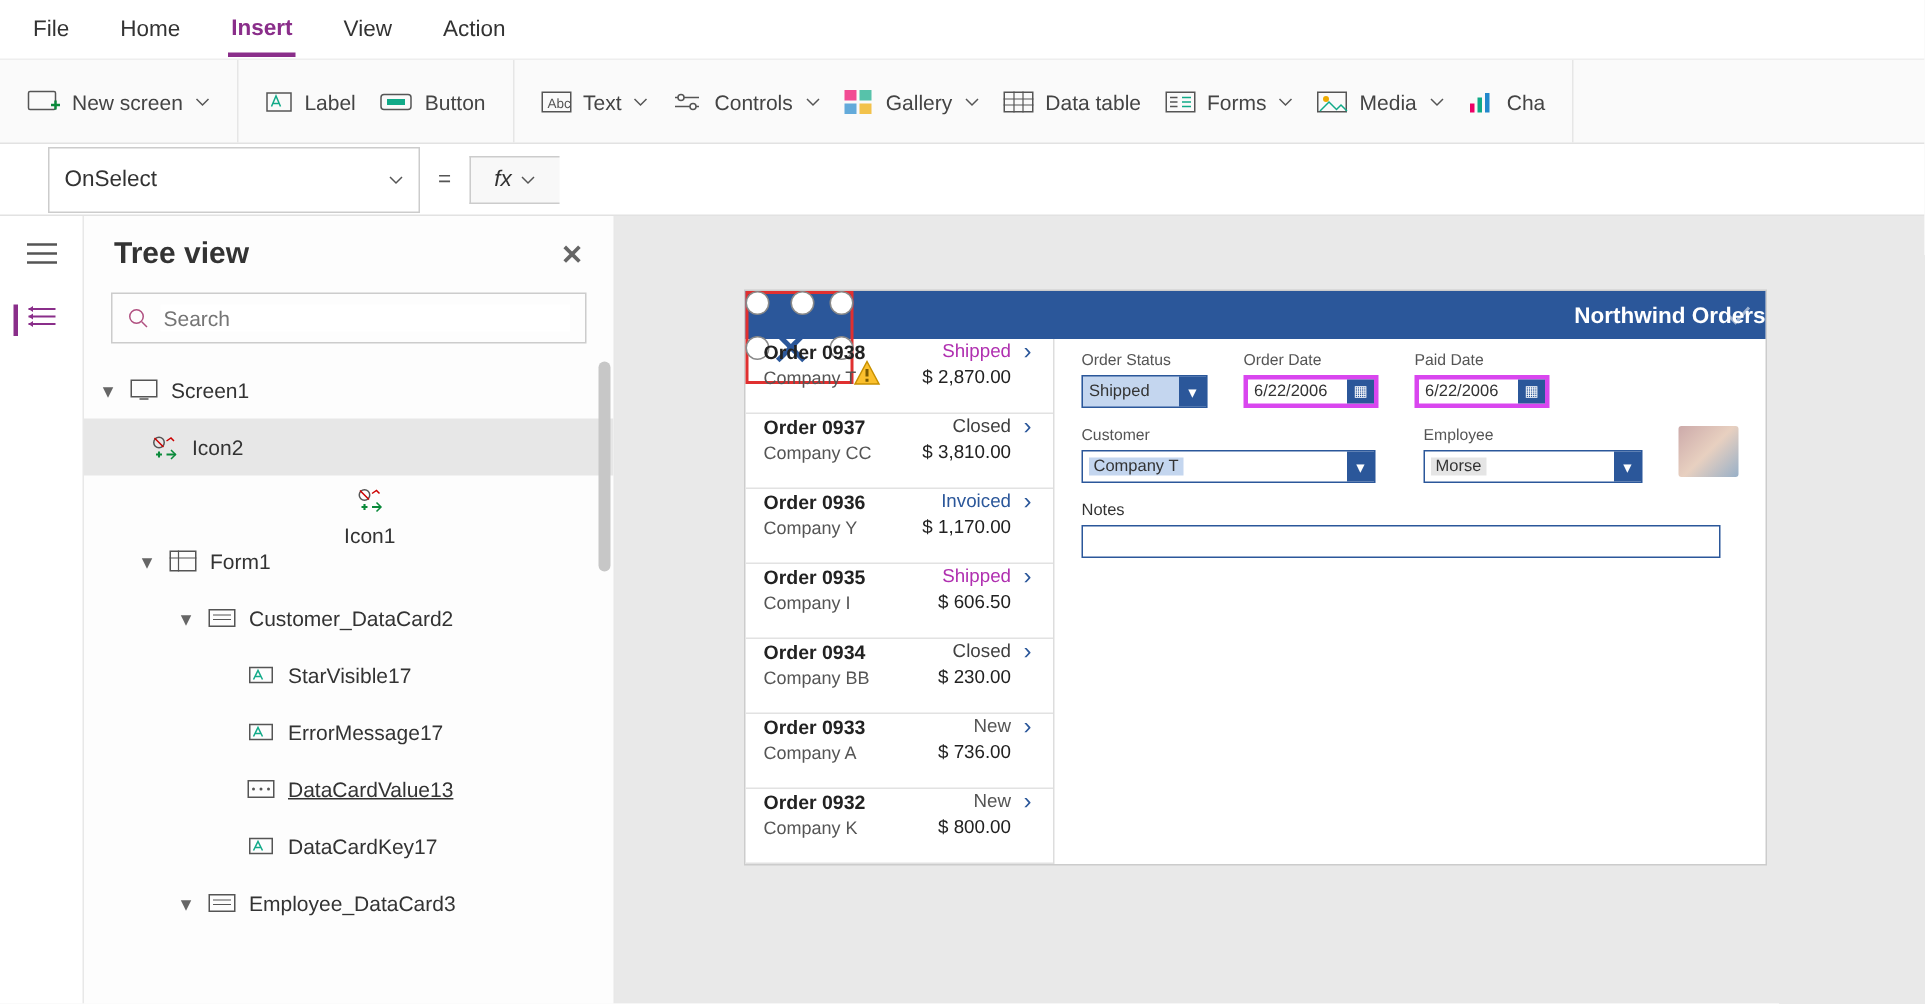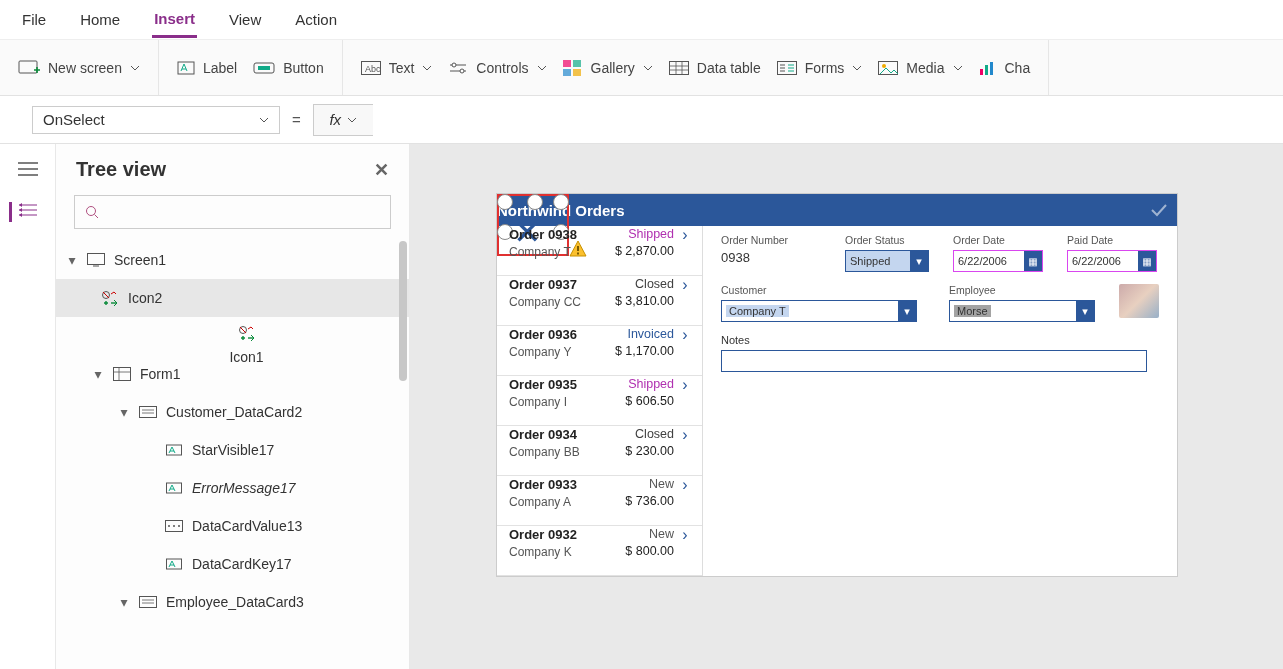--- a/index.html
+++ b/index.html
@@ -6,41 +6,41 @@
   html, body { margin:0; padding:0; width:1283px; height:669px; background:#fff; color:#333; overflow:hidden; }
   .menubar { display:flex; align-items:center; height:40px; padding:0 20px; gap:30px; border-bottom:1px solid #eee; font-size:15px; }
   .menubar .item { padding:8px 2px; cursor:pointer; }
   .menubar .item.active { color:#8a2e8a; border-bottom:3px solid #8a2e8a; font-weight:600; }
   .ribbon { display:flex; align-items:center; height:56px; border-bottom:1px solid #e2e2e2; background:#fafafa; font-size:14px; }
   .ribbon .group { display:flex; align-items:center; gap:16px; padding:0 18px; height:100%; border-right:1px solid #e6e6e6; }
   .ribbon .btn { display:flex; align-items:center; gap:8px; cursor:pointer; color:#444; }
   .ribbon .btn svg { display:block; }
   .chev { width:10px; height:10px; }
   .formulabar { display:flex; align-items:center; height:48px; border-bottom:1px solid #e2e2e2; padding:0 0 0 32px; gap:12px; font-size:15px; }
-  .formulabar .propsel { width:248px; height:28px; border:1px solid #ccc; display:flex; align-items:center; padding:0 10px; justify-content:space-between; cursor:pointer; }
+  .formulabar .propsel { width:248px; height:44px; border:1px solid #ccc; display:flex; align-items:center; padding:0 10px; justify-content:space-between; cursor:pointer; }
   .formulabar .eq { color:#555; }
   .formulabar .fx { width:60px; height:32px; border:1px solid #ccc; border-right:none; display:flex; align-items:center; justify-content:center; gap:6px; background:#f8f8f8; font-style:italic; font-family:"Cambria",serif; cursor:pointer; }
   .formulabar .expr { flex:1; height:32px; border:1px solid #ccc; padding:4px 10px; font-family:Consolas,monospace; color:#2a8; outline:none; }
   .workspace { display:flex; height:calc(669px - 40px - 56px - 48px); }
   .rail { width:56px; border-right:1px solid #e8e8e8; display:flex; flex-direction:column; align-items:center; padding-top:18px; gap:22px; }
   .rail .railbtn { cursor:pointer; }
   .rail .active { border-left:3px solid #8a2e8a; padding-left:6px; margin-left:-9px; }
   .treepane { width:354px; border-right:1px solid #e8e8e8; background:#fdfdfd; position:relative; display:flex; flex-direction:column; }
   .treepane .hdr { display:flex; align-items:center; justify-content:space-between; padding:14px 20px 6px 20px; font-size:20px; font-weight:600; }
   .treepane .search { margin:8px 18px; height:34px; border:1px solid #ccc; display:flex; align-items:center; gap:8px; padding:0 10px; color:#888; }
   .treepane .search input { border:none; outline:none; flex:1; font-size:14px; }
   .tree { flex:1; overflow-y:auto; font-size:14px; padding:4px 0; position:relative; }
   .scrollthumb { position:absolute; right:2px; top:4px; width:8px; height:140px; background:#c7c7c7; border-radius:4px; }
   .node { display:flex; align-items:center; height:38px; gap:8px; padding-right:8px; cursor:pointer; }
   .node.sel { background:#e7e7e7; }
   .node .arrw { width:12px; display:flex; justify-content:center; color:#666; }
   .node .ico { width:20px; display:flex; justify-content:center; }
   .canvas { flex:1; background:#e9e9e9; position:relative; overflow:hidden; }
   .app { position:absolute; left:87px; top:50px; width:680px; height:382px; background:#fff; box-shadow:0 0 0 1px #ccc; }
-  .appheader { height:32px; background:#2b579a; color:#fff; display:flex; align-items:center; justify-content:flex-start; font-weight:600; font-size:15px; position:relative; }
+  .appheader { height:32px; background:#2b579a; color:#fff; display:flex; align-items:center; justify-content:flex-end; font-weight:600; font-size:15px; position:relative; }
   .appheader .chk { position:absolute; right:8px; top:6px; opacity:.55; }
   .selhandles { position:absolute; left:0; top:0; width:72px; height:62px; border:2px solid #e03030; pointer-events:none; }
   .selhandles .h { position:absolute; width:16px; height:16px; background:#fff; border:1px solid #888; border-radius:50%; }
   .selhandles .nw{left:-2px;top:-2px} .selhandles .n{left:28px;top:-2px} .selhandles .ne{right:-2px;top:-2px}
   .selhandles .w{left:-2px;top:28px} .selhandles .e{right:-2px;top:28px}
   .iconX { position:absolute; left:16px; top:18px; font-size:34px; color:#2b579a; font-weight:300; }
   .warn { position:absolute; left:72px; top:46px; width:18px; height:18px; }
   .warn svg{display:block}
   .appbody { display:flex; height:calc(100% - 32px); }
   .orderlist { width:220px; border-right:1px solid #ddd; overflow:hidden; }
@@ -54,21 +54,21 @@
   .orow .go { width:22px; text-align:center; color:#2b579a; font-size:16px; }
   .st-Shipped{color:#b030b0} .st-Closed{color:#404040} .st-Invoiced{color:#2b579a} .st-New{color:#555}
   .detail { flex:1; padding:8px 18px; font-size:11px; color:#333; }
   .drow { display:flex; gap:24px; margin-bottom:12px; }
   .fld { display:flex; flex-direction:column; gap:4px; }
   .fld .lbl { font-size:10.5px; color:#555; }
   .fld .val { font-size:13px; }
   .selinput { height:22px; border:1px solid #2b579a; display:flex; align-items:center; justify-content:space-between; padding:0 4px; font-size:11px; background:#fff; }
   .selinput .dd { width:18px; height:100%; background:#2b579a; color:#fff; display:flex; align-items:center; justify-content:center; margin-right:-4px; }
   .selinput.filled { background:#c4d6ef; }
-  .dateinput { height:22px; width:90px; border:1px solid #d946ef; display:flex; align-items:center; justify-content:space-between; padding:0 4px; font-size:11px; }
+  .dateinput { height:22px; width:90px; border:3px solid #d946ef; display:flex; align-items:center; justify-content:space-between; padding:0 4px; font-size:11px; }
   .dateinput .cal { width:18px; height:100%; background:#2b579a; color:#fff; display:flex; align-items:center; justify-content:center; margin-right:-4px; font-size:10px;}
   .notesbox { width:426px; height:22px; border:1.5px solid #2b579a; }
   .avatar { width:40px; height:34px; background:linear-gradient(135deg,#caa 0%,#e8d0c0 50%,#98b0c8 100%); border-radius:2px; }
   svg { overflow:visible; }
 </style>
 </head>
 <body>
 
 <div class="menubar" id="menubar">
     <div class="item">File</div>
@@ -215,20 +215,21 @@
   <div class="treepane">
     <div class="hdr">
       <span>Tree view</span>
       <span style="cursor:pointer;font-size:18px;color:#666">✕</span>
     </div>
     <div class="search">
       <svg width="14" height="14">
           <circle cx="6" cy="6" r="4.5" fill="none" stroke="#b05080"></circle>
           <path d="M9.5 9.5 L13 13" stroke="#b05080"></path>
         </svg>
+      <input placeholder="Search" style="">
     </div>
     <div class="tree" id="tree">
       <div class="scrollthumb"></div>
     <div class="node" style="padding-left: 10px;">
           <span class="arrw">▾</span>
           <span class="ico">
             <svg width="18" height="14">
               <rect x="0.5" y="0.5" width="17" height="11" fill="none" stroke="#555"></rect>
               <path d="M6 13 h6" stroke="#555"></path>
             </svg>
@@ -286,31 +287,31 @@
         <div class="node" style="padding-left: 88px;">
           <span class="arrw"></span>
           <span class="ico">
             <svg width="16" height="14">
               <rect x="0.5" y="2" width="15" height="10" fill="none" stroke="#555"></rect>
               <path d="M3 10 L6 4 L9 10 M4 8 h4" fill="none" stroke="#1a8"></path>
             </svg>
           </span>
           <span>StarVisible17</span>
         </div>
-        <div class="node" style="padding-left: 88px; font-style: italic;">
+        <div class="node" style="padding-left: 88px;">
           <span class="arrw"></span>
           <span class="ico">
             <svg width="16" height="14">
               <rect x="0.5" y="2" width="15" height="10" fill="none" stroke="#555"></rect>
               <path d="M3 10 L6 4 L9 10 M4 8 h4" fill="none" stroke="#1a8"></path>
             </svg>
           </span>
           <span>ErrorMessage17</span>
         </div>
-        <div class="node" style="padding-left: 88px;">
+        <div class="node" style="padding-left: 88px; text-decoration: underline;">
           <span class="arrw"></span>
           <span class="ico">
             <svg width="18" height="12">
               <rect x="0.5" y="0.5" width="17" height="11" fill="none" stroke="#555"></rect>
               <circle cx="4" cy="6" r="1" fill="#555"></circle>
               <circle cx="9" cy="6" r="1" fill="#555"></circle>
               <circle cx="14" cy="6" r="1" fill="#555"></circle>
             </svg>
           </span>
           <span>DataCardValue13</span>
@@ -436,24 +437,20 @@
               </div>
               <div class="c2">
                 <div class="stat st-New">New</div>
                 <div class="amt">$ 800.00</div>
               </div>
               <div class="go">›</div>
             </div>
           </div>
         <div class="detail">
           <div class="drow">
-            <div class="fld" style="width:100px">
-              <span class="lbl">Order Number</span>
-              <span class="val">0938</span>
-            </div>
             <div class="fld" style="width:84px">
               <span class="lbl">Order Status</span>
               <div class="selinput filled">
                 <span>Shipped</span>
                 <span class="dd">▾</span>
               </div>
             </div>
             <div class="fld">
               <span class="lbl">Order Date</span>
               <div class="dateinput">
@@ -473,21 +470,21 @@
             <div class="fld" style="width:196px">
               <span class="lbl">Customer</span>
               <div class="selinput" style="width:196px">
                 <span style="background:#c4d6ef;padding:0 3px">Company T</span>
                 <span class="dd">▾</span>
               </div>
             </div>
             <div class="fld" style="width:146px;margin-left:8px">
               <span class="lbl">Employee</span>
               <div class="selinput" style="width:146px">
-                <span style="background:#a3a3a3;padding:0 3px">Morse</span>
+                <span style="background:#e5e5e5;padding:0 3px">Morse</span>
                 <span class="dd">▾</span>
               </div>
             </div>
             <div class="avatar"></div>
           </div>
           <div class="drow" style="flex-direction:column;gap:4px">
             <span class="lbl">Notes</span>
             <div class="notesbox"></div>
           </div>
         </div>

